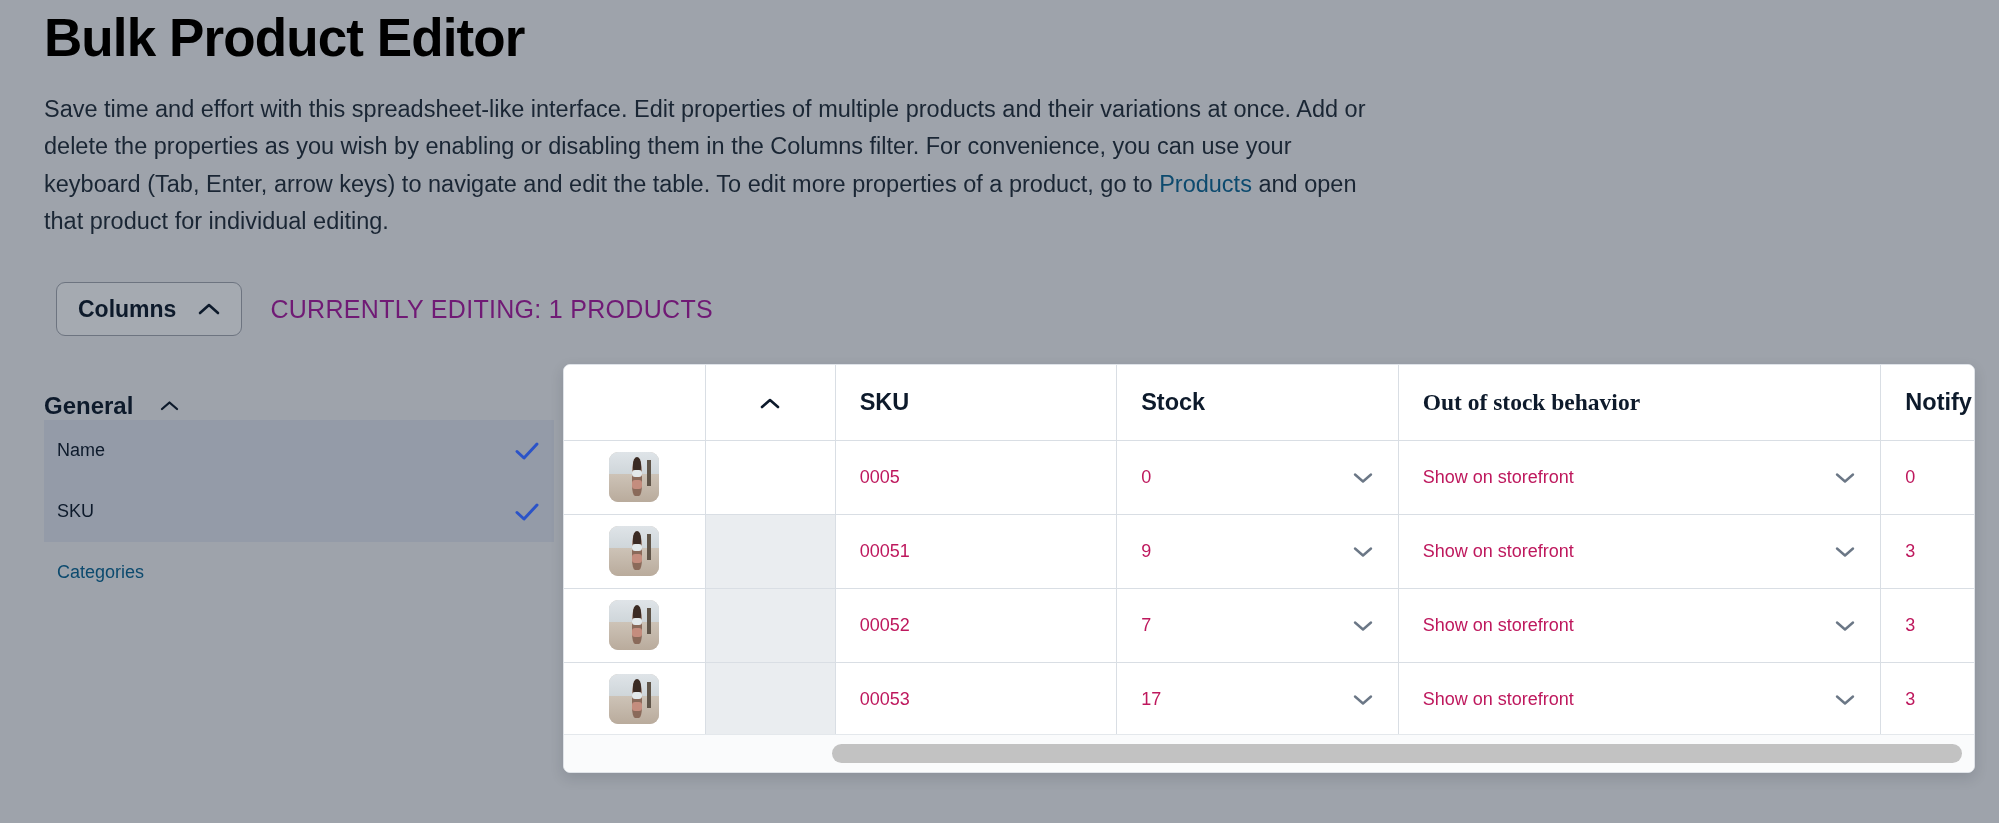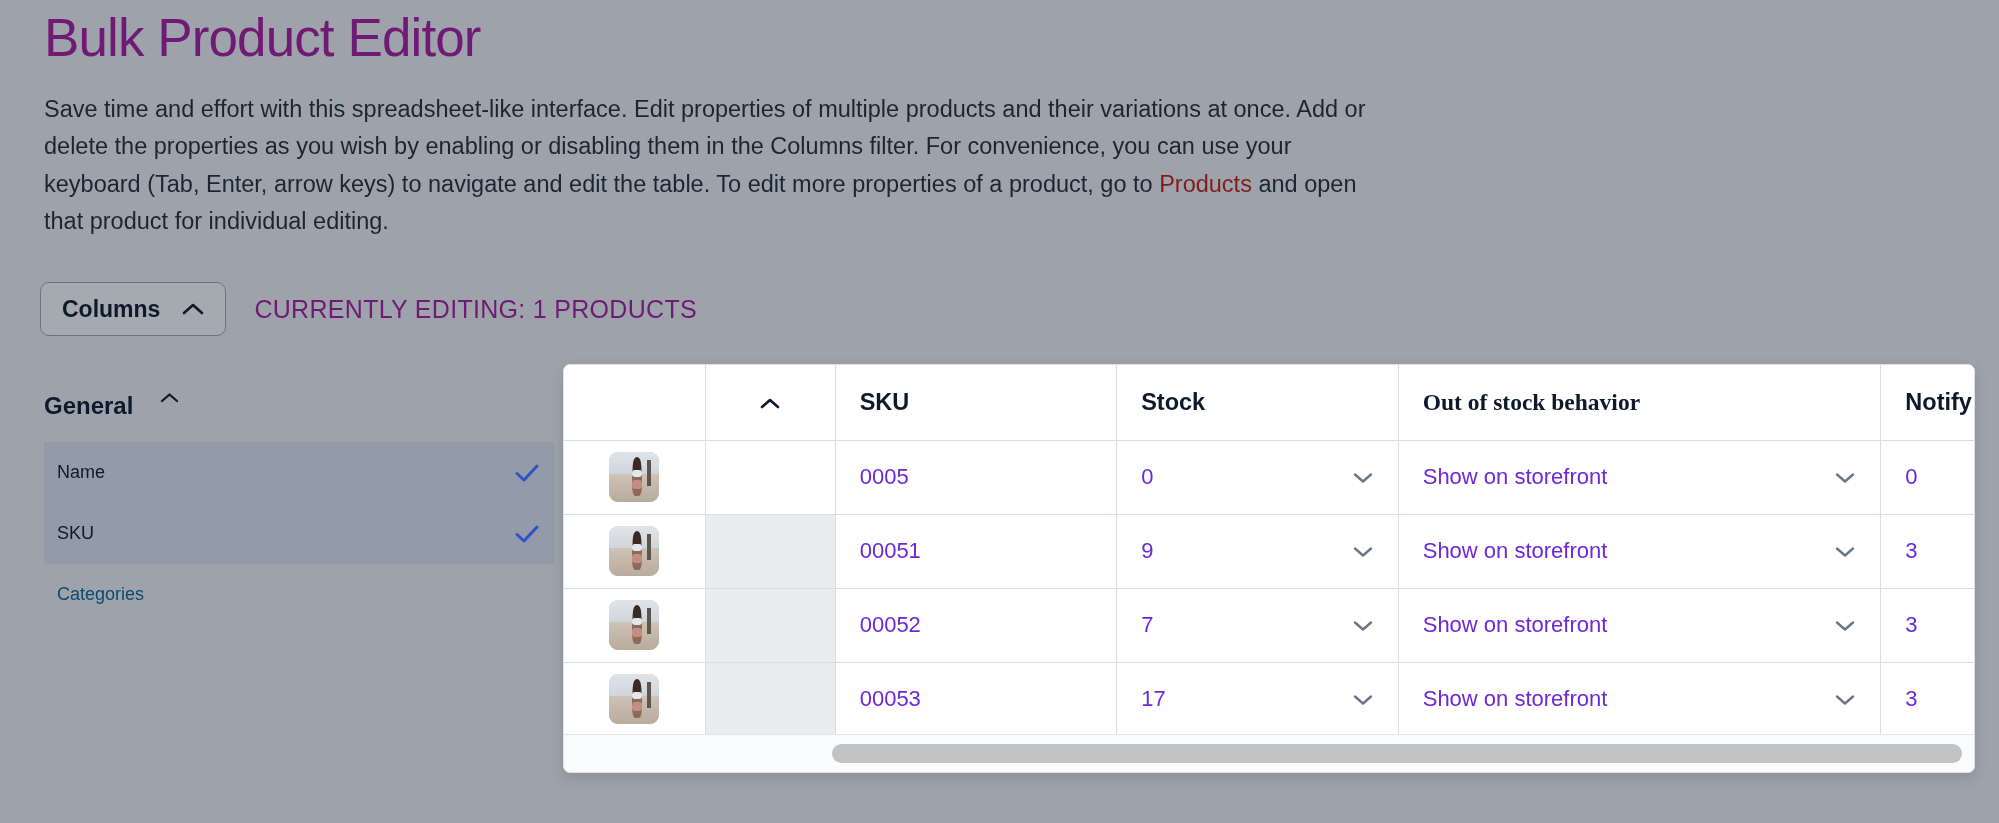--- a/index.html
+++ b/index.html
@@ -20,43 +20,43 @@
   
   .page-header {
     position: absolute;
     left: 44px;
     top: 8px;
     width: 1400px;
   }
 
   .page-title {
     font-size: 53px;
-    font-weight: normal;
+    font-weight: bold;
     letter-spacing: -0.9px;
-    color: #701a75;
+    color: #000000;
     line-height: 1.15;
   }
 
   .page-desc {
     margin-top: 22px;
     font-size: 23.5px;
     line-height: 37.5px;
     color: #1a2634;
     max-width: 1330px;
   }
 
   .page-desc a.inline-link {
-    color: #7f1d1d;
+    color: #0c4a6e;
     text-decoration: none;
   }
 
   
   .toolbar {
     position: absolute;
-    left: 40px;
+    left: 56px;
     top: 282px;
     display: flex;
     align-items: center;
     gap: 28px;
   }
 
   .columns-button {
     display: flex;
     align-items: center;
     gap: 22px;
@@ -84,27 +84,26 @@
   
   .columns-panel {
     position: absolute;
     left: 44px;
     top: 392px;
     width: 510px;
   }
 
   .group-header {
     display: flex;
-    align-items: flex-start;
+    align-items: center;
     gap: 27px;
     font-size: 24px;
     font-weight: bold;
     color: #0d1a2b;
     padding-left: 0px;
-    margin-bottom: 22px;
     cursor: pointer;
   }
 
   .col-list { display: block; }
 
   .col-item {
     height: 61px;
     display: flex;
     align-items: center;
     justify-content: space-between;
@@ -172,22 +171,22 @@
 
   table.grid thead th.c-img { width: 123px; padding: 0; }
   table.grid thead th.c-exp { width: 113px; padding: 0; text-align: center; }
   table.grid thead th.c-sku { width: 245px; }
   table.grid thead th.c-stock { width: 245px; }
   table.grid thead th.c-oos { width: 420px; font-family: Liberation Serif, serif; }
   table.grid thead th.c-notify { width: 420px; }
 
   table.grid tbody td {
     height: 74px;
-    font-size: 22px;
-    color: #6d28d9;
+    font-size: 18px;
+    color: #be185d;
     padding: 10px 24px;
     background: #ffffff;
     white-space: nowrap;
   }
 
   td.c-img { padding: 0; text-align: center; }
   td.c-exp { padding: 0; }
   td.c-exp.variant { background: #eaedf0; }
 
   .thumb {

